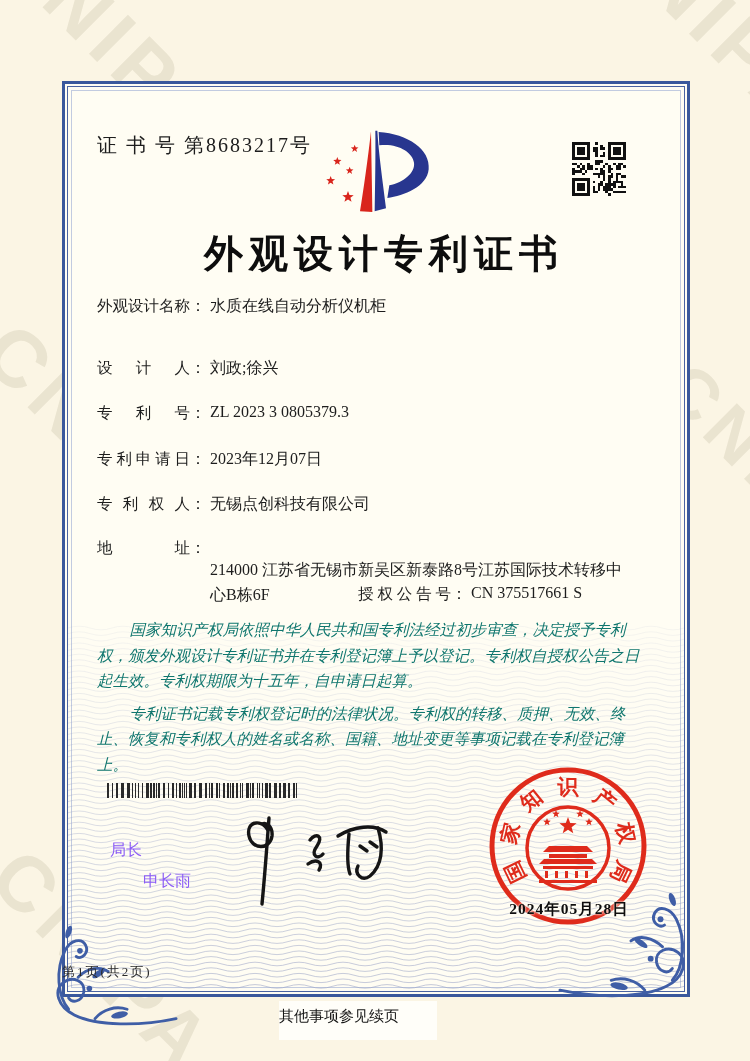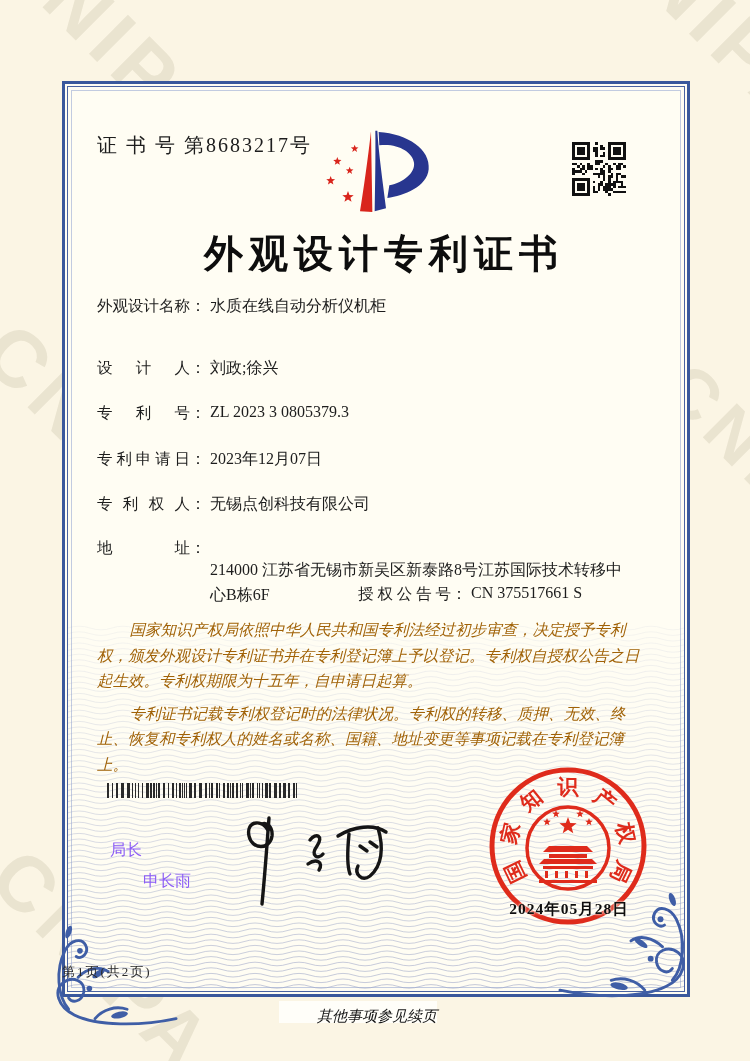--- a/index.html
+++ b/index.html
@@ -22,36 +22,36 @@
   .cert-no{position:absolute;left:97px;top:132px;font-size:20px;letter-spacing:2px;}
   .title{position:absolute;left:62px;top:227px;width:628px;text-align:center;
          font-size:39px;font-weight:bold;letter-spacing:6px;color:#0d0d0d;margin-left:8px;}
   .row{position:absolute;left:97px;font-size:16px;white-space:nowrap;}
   .flabel{display:inline-block;width:93px;font-size:15.5px;text-align:justify;text-align-last:justify;vertical-align:top;}
   .colon{vertical-align:top;}
   .fvalue{display:inline-block;vertical-align:top;margin-left:4px;}
   .addr .fvalue{white-space:normal;width:422px;line-height:25px;margin-top:19px;}
   .grant2{left:358px;}
   .paras{position:absolute;left:97px;top:617px;width:556px;font-size:15.5px;line-height:25.5px;
-         font-style:italic;color:#a16207;}
+         font-style:italic;color:#0f766e;}
   .paras p{margin:0 0 7px 0;text-indent:2.1em;}
   #barcode{position:absolute;left:107px;top:783px;}
   .officer-title,.officer-name{position:absolute;left:110px;font-size:16px;
          font-family:"Liberation Sans","DejaVu Sans",sans-serif;color:#8b5cf6;}
   .officer-title{top:840px;}
   .officer-name{top:871px;margin-left:33px;}
   #signature{position:absolute;left:222px;top:816px;}
   #seal{position:absolute;left:483px;top:764px;}
   .seal-date{position:absolute;left:496px;top:899px;width:146px;text-align:center;font-size:15.5px;
              font-weight:bold;color:#0e0e0e;letter-spacing:1px;
              text-shadow:0 0 2px #fffdf3,0 0 3px #fffdf3;}
   .page-num{position:absolute;left:62px;top:963px;width:628px;text-align:left;font-size:13px;
             letter-spacing:2px;color:#2a2a2a;}
-  .cont-box{position:absolute;left:279px;top:1001px;width:158px;height:22px;background:#fffef9;
-            text-align:right;line-height:31px;font-size:15px;font-style:italic;color:#141414;}
+  .cont-box{position:absolute;left:279px;top:1001px;width:158px;height:39px;background:#fffef9;
+            text-align:left;line-height:31px;font-size:15px;color:#141414;}
   #logo{position:absolute;left:318px;top:128px;}
   #qr{position:absolute;left:572px;top:142px;background:#fffdf3;}
 </style>
 </head>
 <body>
 
 <div class="page">
 
   <div class="wm" style="left:-30px;top:-2px;font-size:80px">CNIPA</div>
   <div class="wm" style="left:570px;top:-22px;font-size:80px">CNIPA</div>

